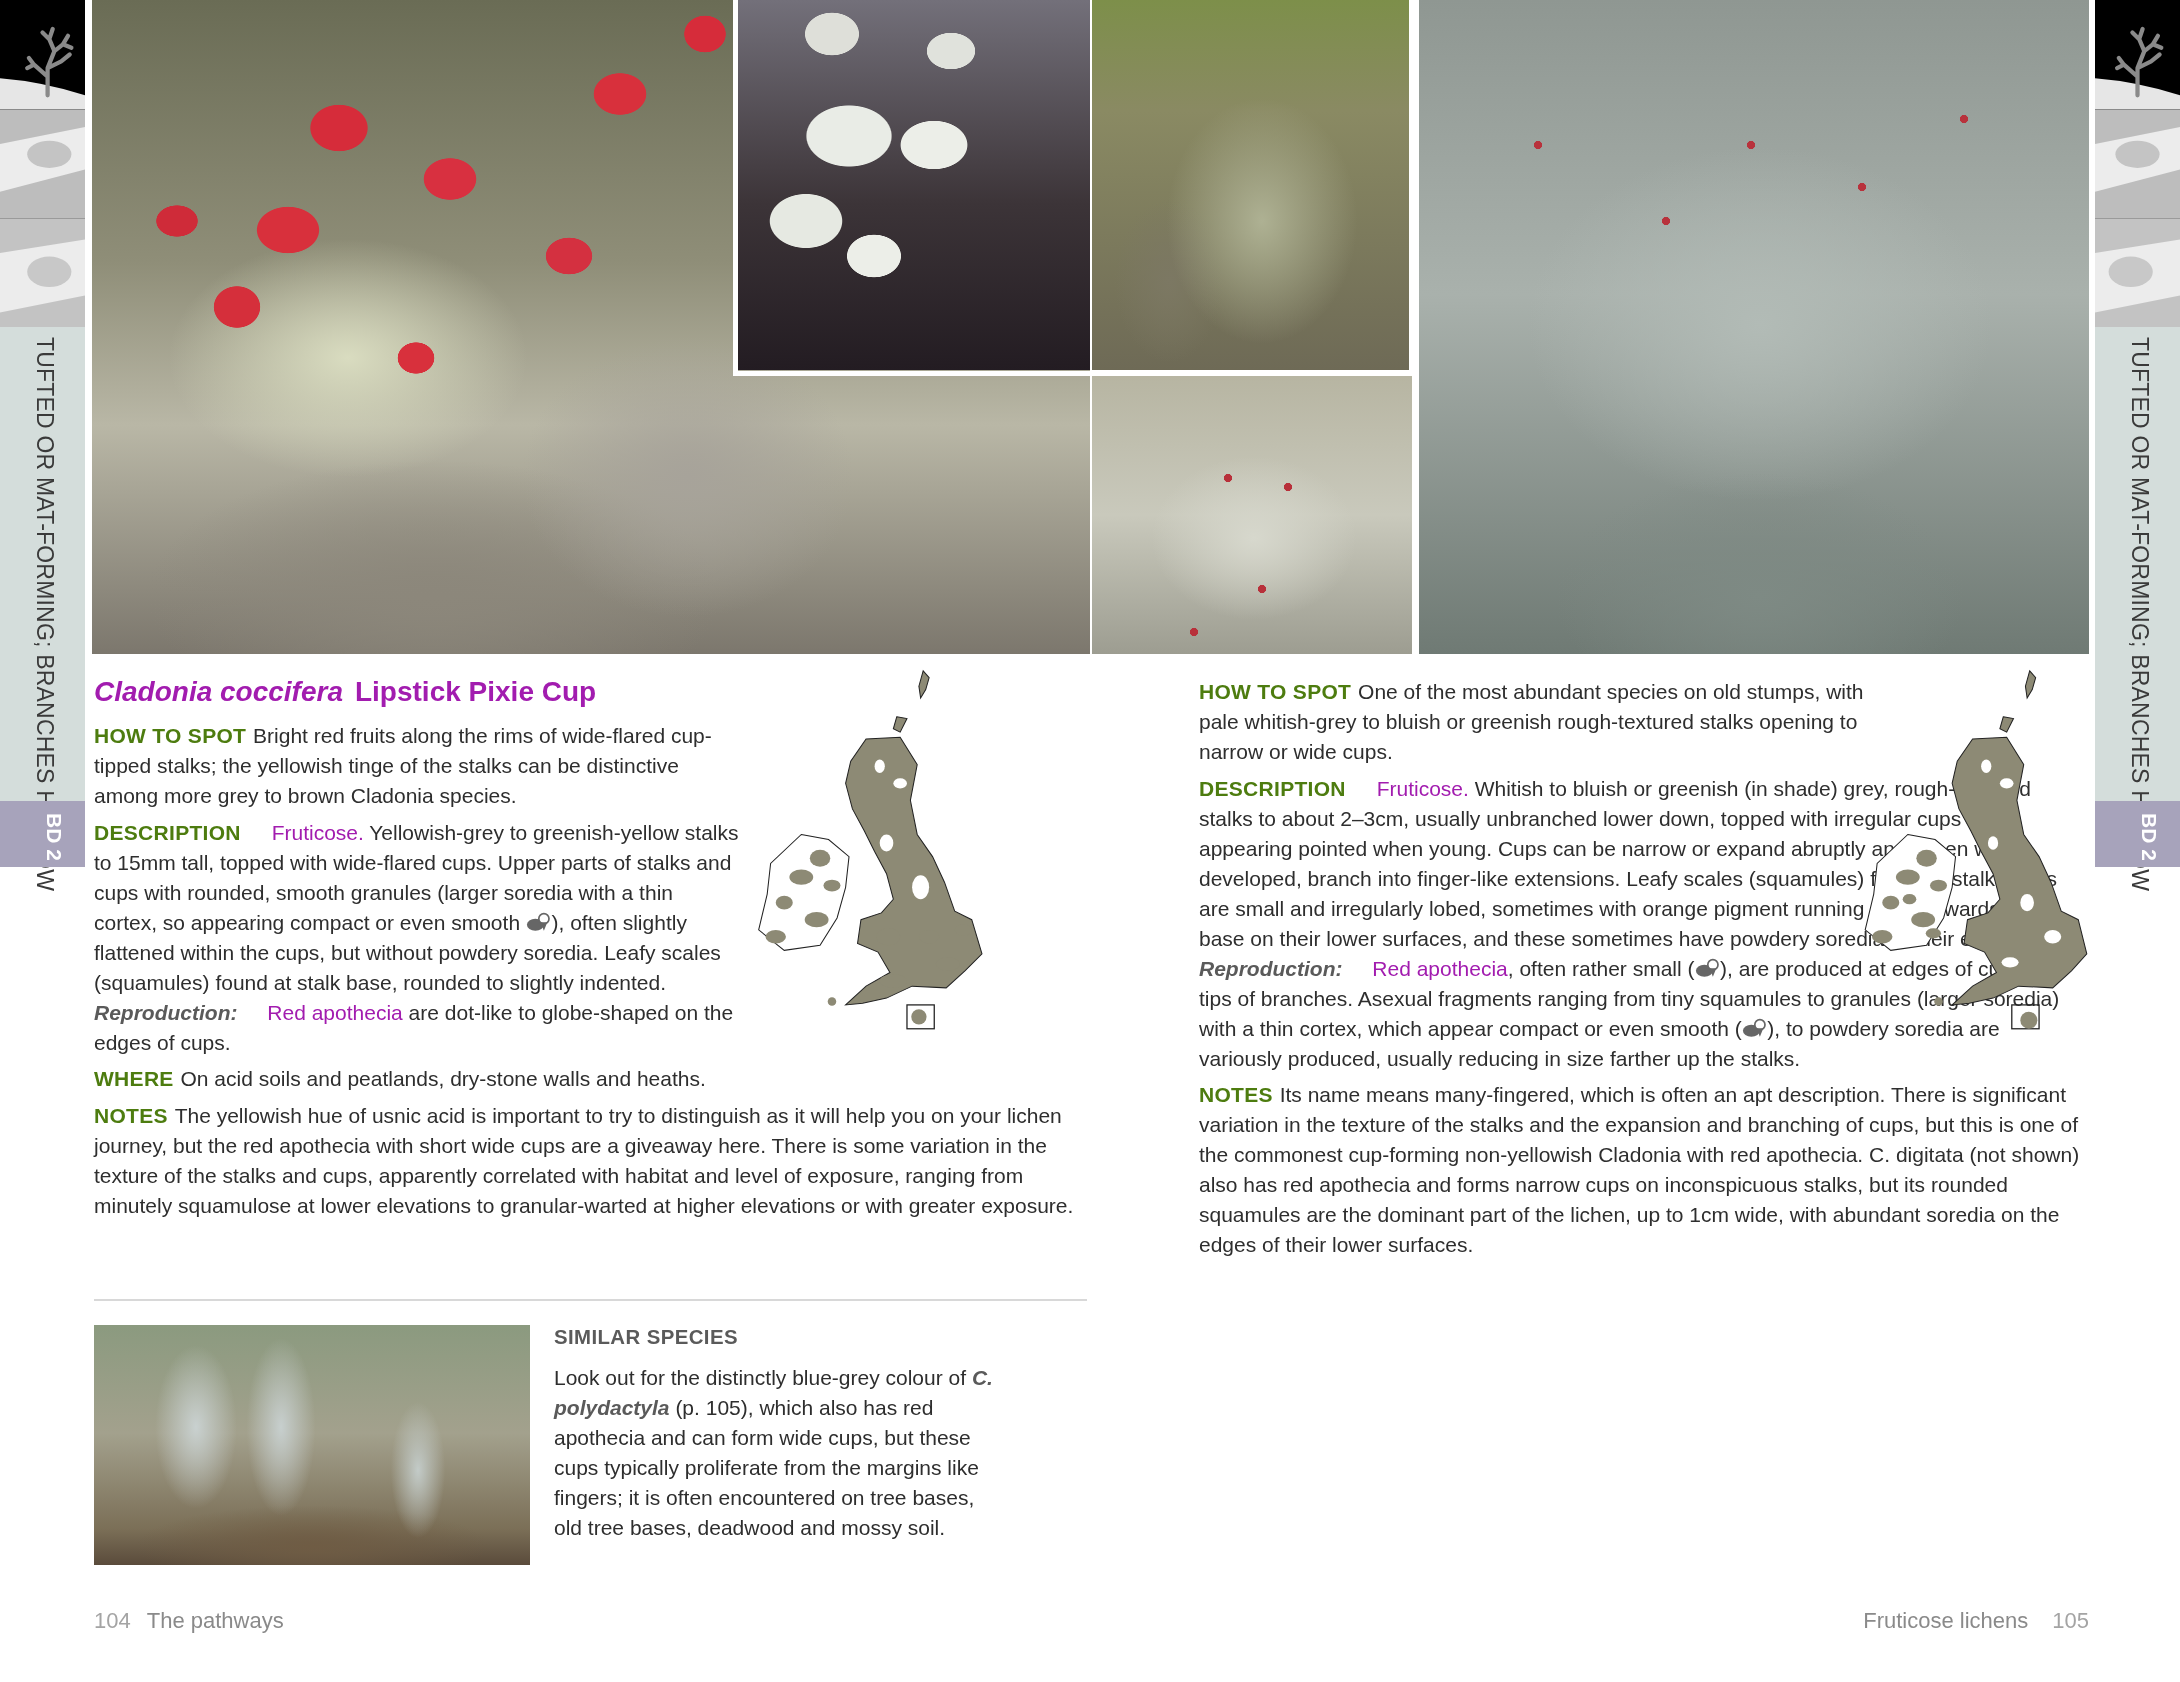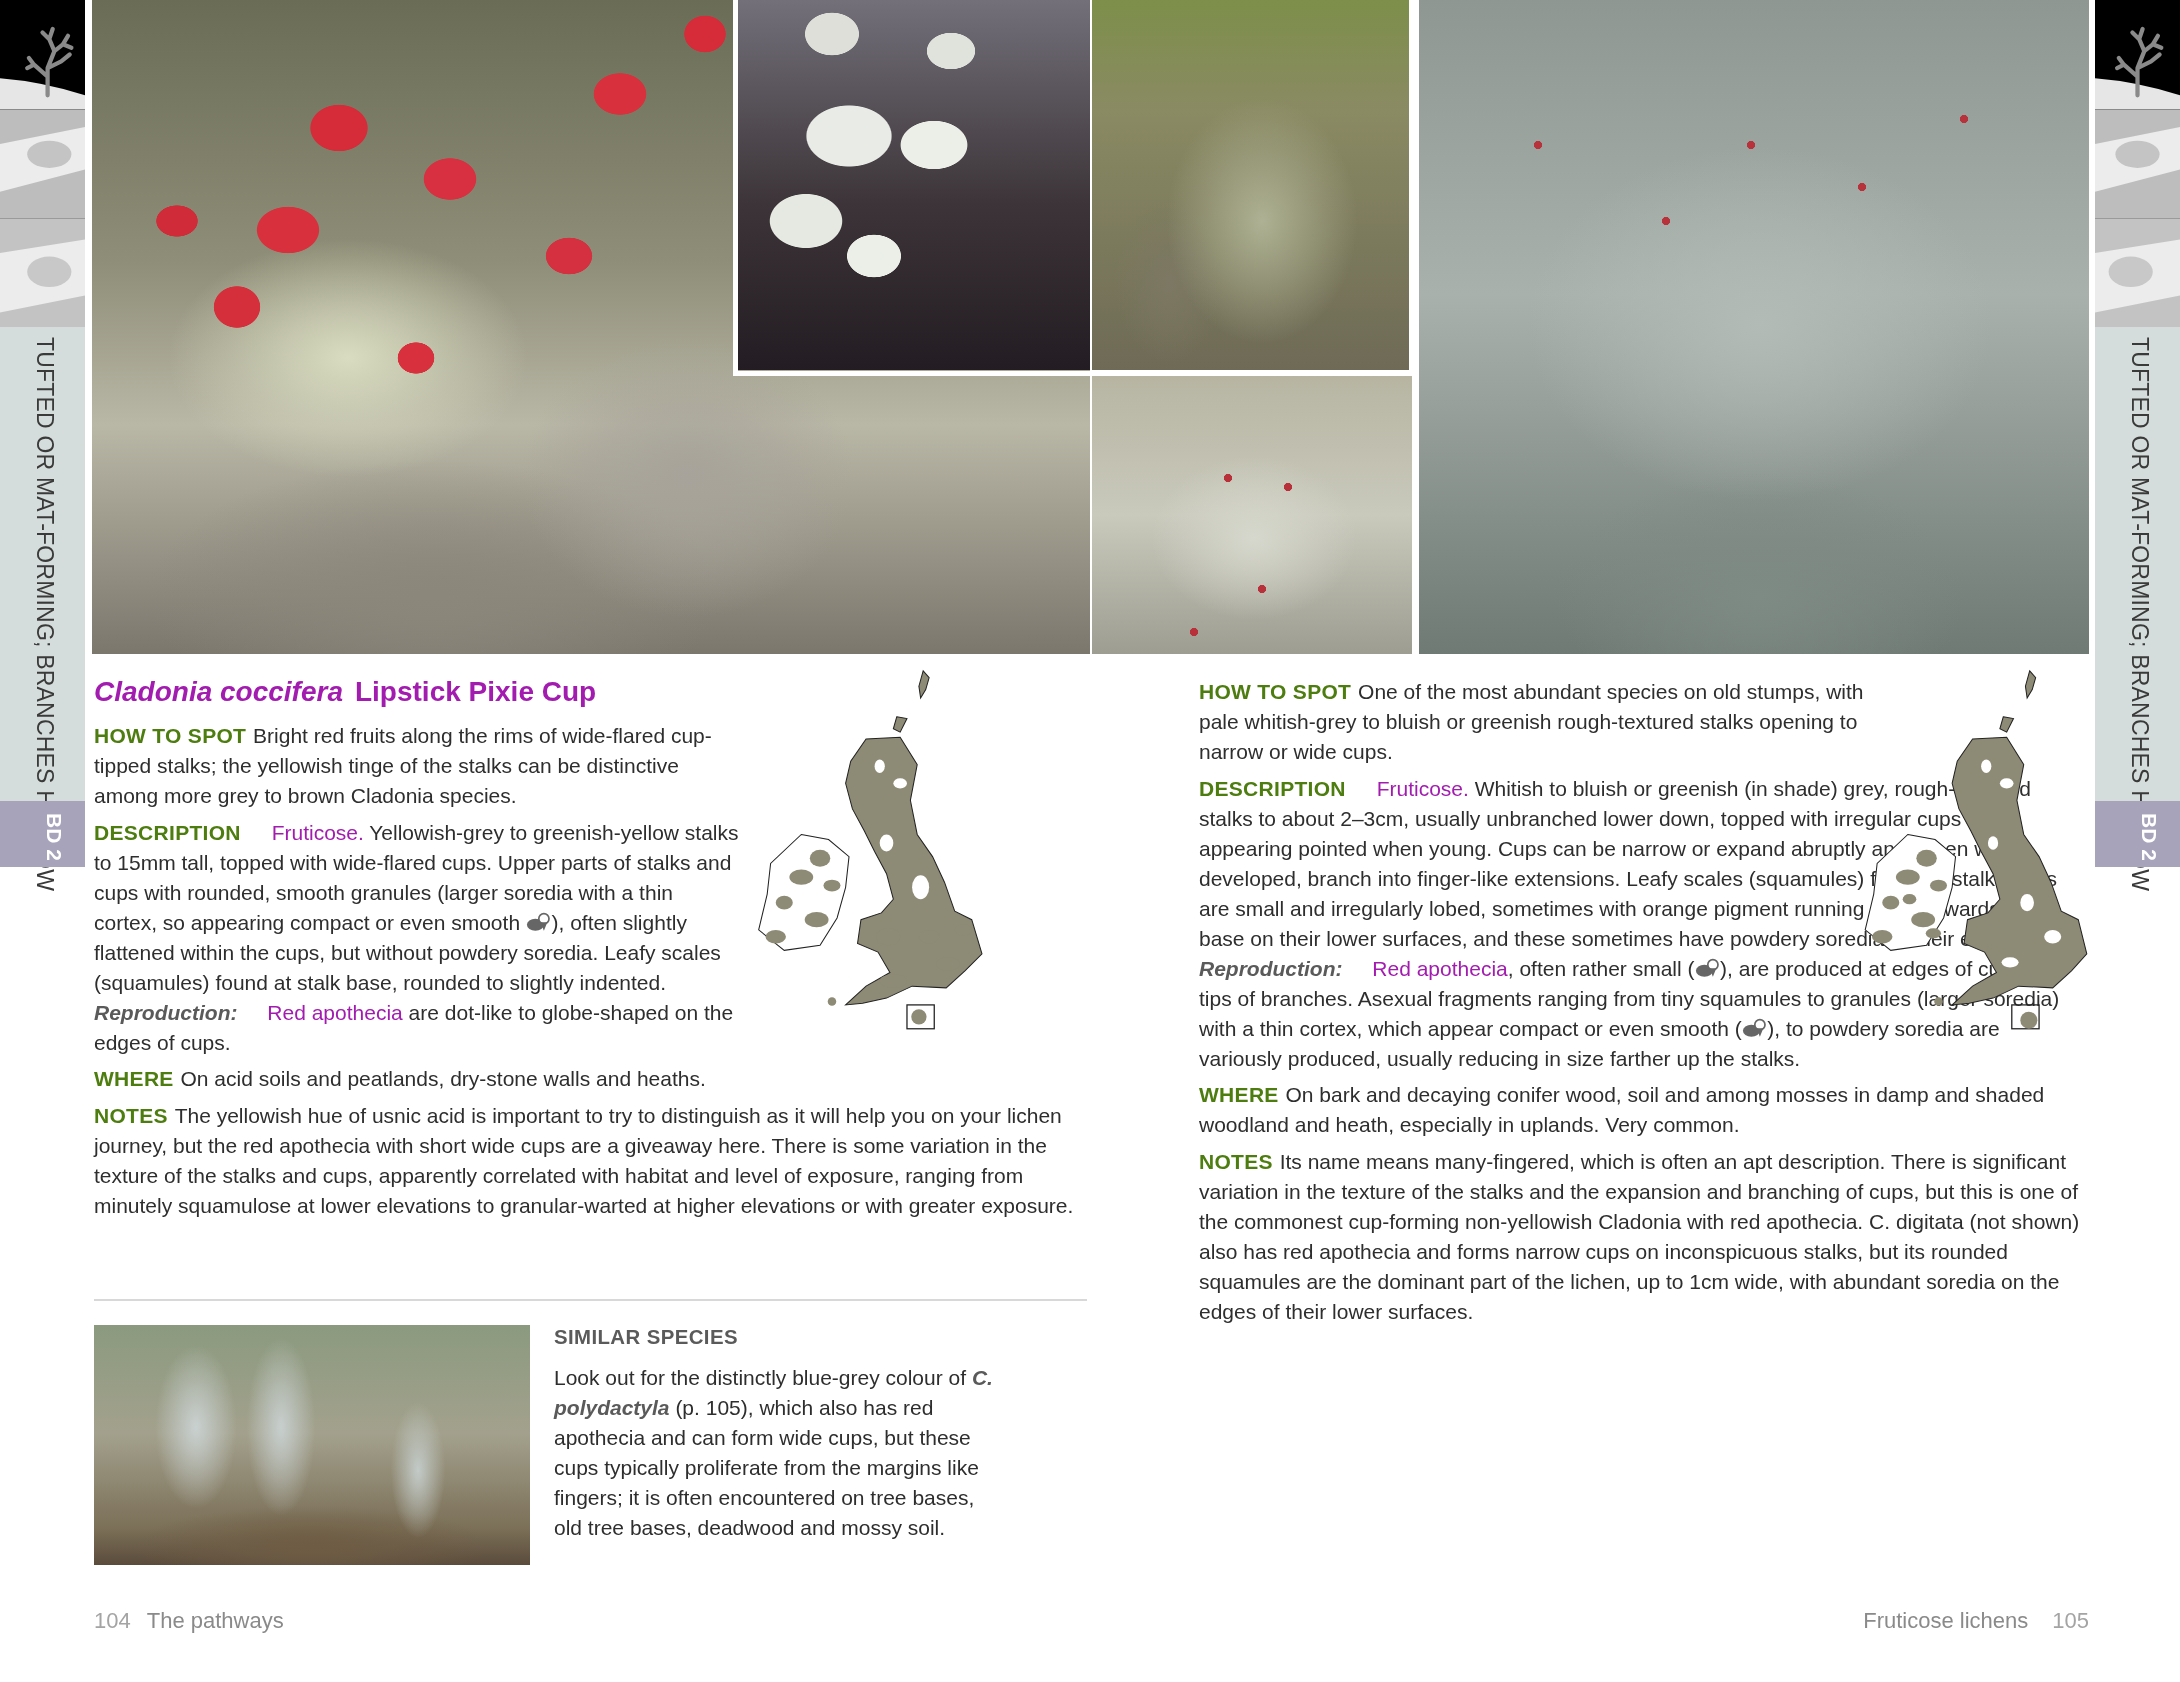--- a/index.html
+++ b/index.html
@@ -225,23 +225,20 @@
     <span class="lbl">DESCRIPTION</span><span class="em-b">Fruticose.</span><span> Whitish to bluish or greenish (in shade) grey, rough-textured stalks to about 2–3cm, usually unbranched lower down, topped with irregular cups or appearing pointed when young. Cups can be narrow or expand abruptly and, when well developed, branch into finger-like extensions. Leafy scales (squamules) found at stalk bases are small and irregularly lobed, sometimes with orange pigment running down towards the base on their lower surfaces, and these sometimes have powdery soredia at their edges. </span><span class="em-bi">Reproduction:</span><span class="em-b"> Red apothecia</span><span>, often rather small (</span><span class="glyph"><svg viewBox="0 0 30 24">
           <ellipse cx="11" cy="15" rx="10" ry="7" fill="#666"></ellipse>
           <circle cx="21" cy="8" r="6" fill="#fff" stroke="#666" stroke-width="2"></circle>
           <path d="M17 12 L21 22 L25 12 Z" fill="#666"></path>
         </svg></span><span>), are produced at edges of cups or tips of branches. Asexual fragments ranging from tiny squamules to granules (larger soredia) with a thin cortex, which appear compact or even smooth (</span><span class="glyph"><svg viewBox="0 0 30 24">
           <ellipse cx="11" cy="15" rx="10" ry="7" fill="#666"></ellipse>
           <circle cx="21" cy="8" r="6" fill="#fff" stroke="#666" stroke-width="2"></circle>
           <path d="M17 12 L21 22 L25 12 Z" fill="#666"></path>
         </svg></span><span>), to powdery soredia are variously produced, usually reducing in size farther up the stalks.</span>
   </div>
-  <div class="para" style="width:886px">
-    <span class="lbl">WHERE</span><span>On bark and decaying conifer wood, soil and among mosses in damp and shaded woodland and heath, especially in uplands. Very common.</span>
-  </div>
   <div class="para" style="width:894px">
     <span class="lbl">NOTES</span><span>Its name means many-fingered, which is often an apt description. There is significant variation in the texture of the stalks and the expansion and branching of cups, but this is one of the commonest cup-forming non-yellowish </span><span class="it">Cladonia</span><span> with red apothecia. </span><span>C.</span><span class="it"> digitata</span><span> (not shown) also has red apothecia and forms narrow cups on inconspicuous stalks, but its rounded squamules are the dominant part of the lichen, up to 1cm wide, with abundant soredia on the edges of their lower surfaces.</span>
   </div>
 </div>
 
 <div class="map right">
   <svg viewBox="0 0 300 440">
     <g stroke="#222" stroke-width="1.2">
       <path d="M213 8 L220 16 L216 30 L210 40 L208 26 Z" fill="#8d8a75"></path>
       <path d="M182 62 L194 64 L186 80 L178 76 Z" fill="#8d8a75"></path>

